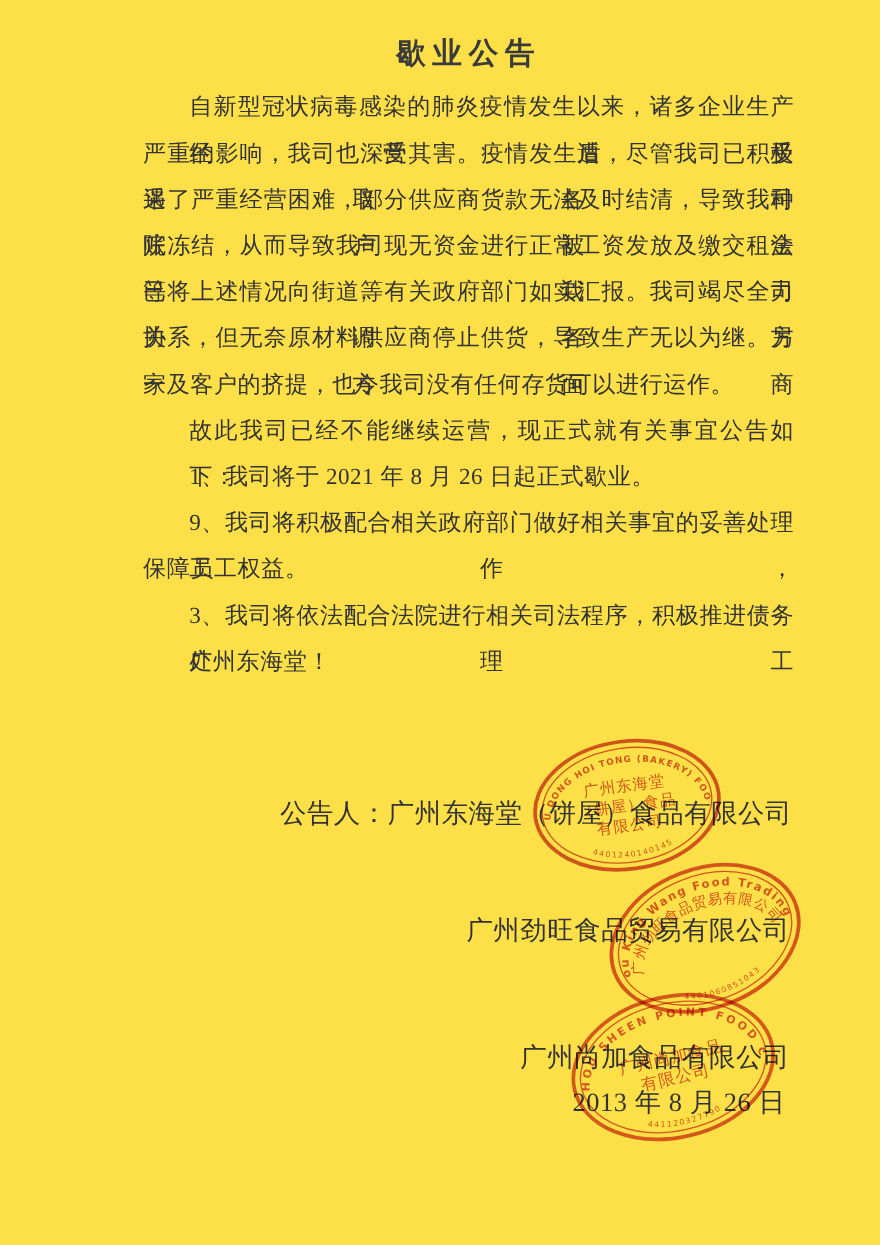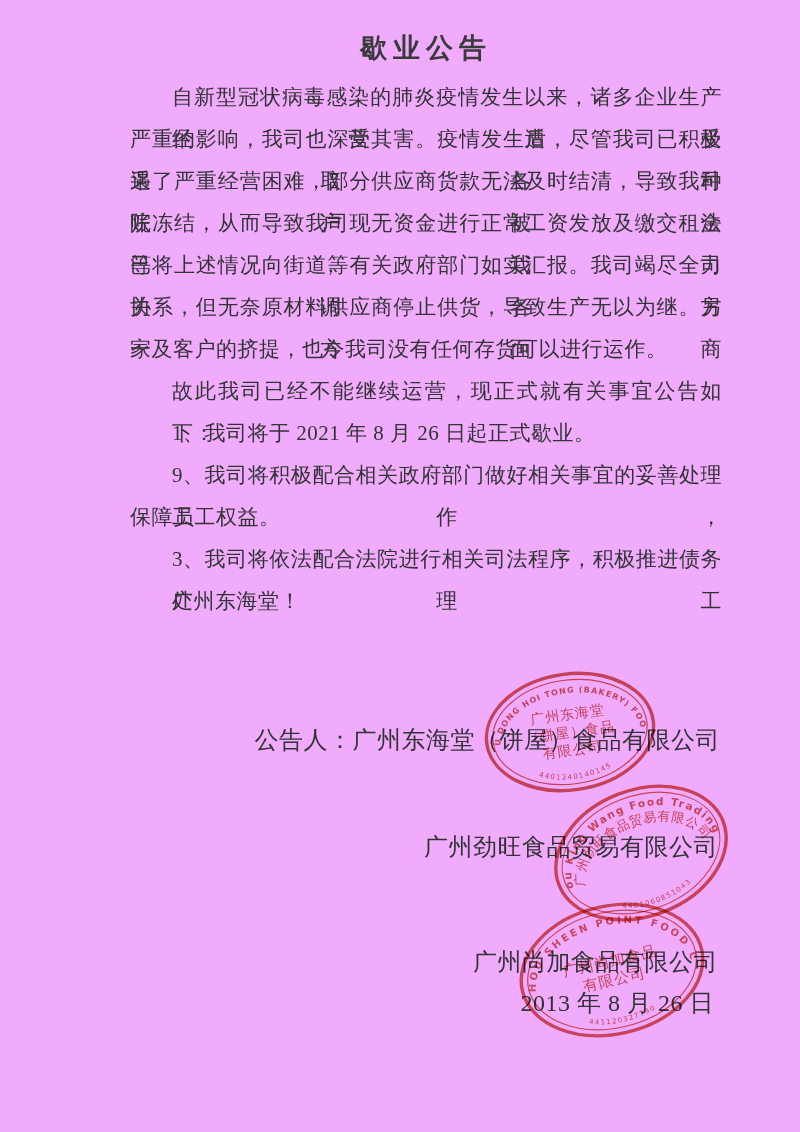--- a/index.html
+++ b/index.html
@@ -2,21 +2,21 @@
 <html><head>
 <meta charset="utf-8">
 <style>
   * { margin: 0; padding: 0; box-sizing: border-box; }
   html, body { background: #e8e8e8; }
   .page {
     position: relative;
     width: 800px;
     height: 1132px;
     margin: 0 auto;
-    background: #f0abfc;
+    background: #fde047;
     overflow: hidden;
     font-family: "Liberation Serif", "DejaVu Serif", serif;
     color: #2e2e30;
   }
   .doc-title {
     position: absolute;
     left: 130px;
     width: 592px;
     top: 30px;
     text-align: center;

